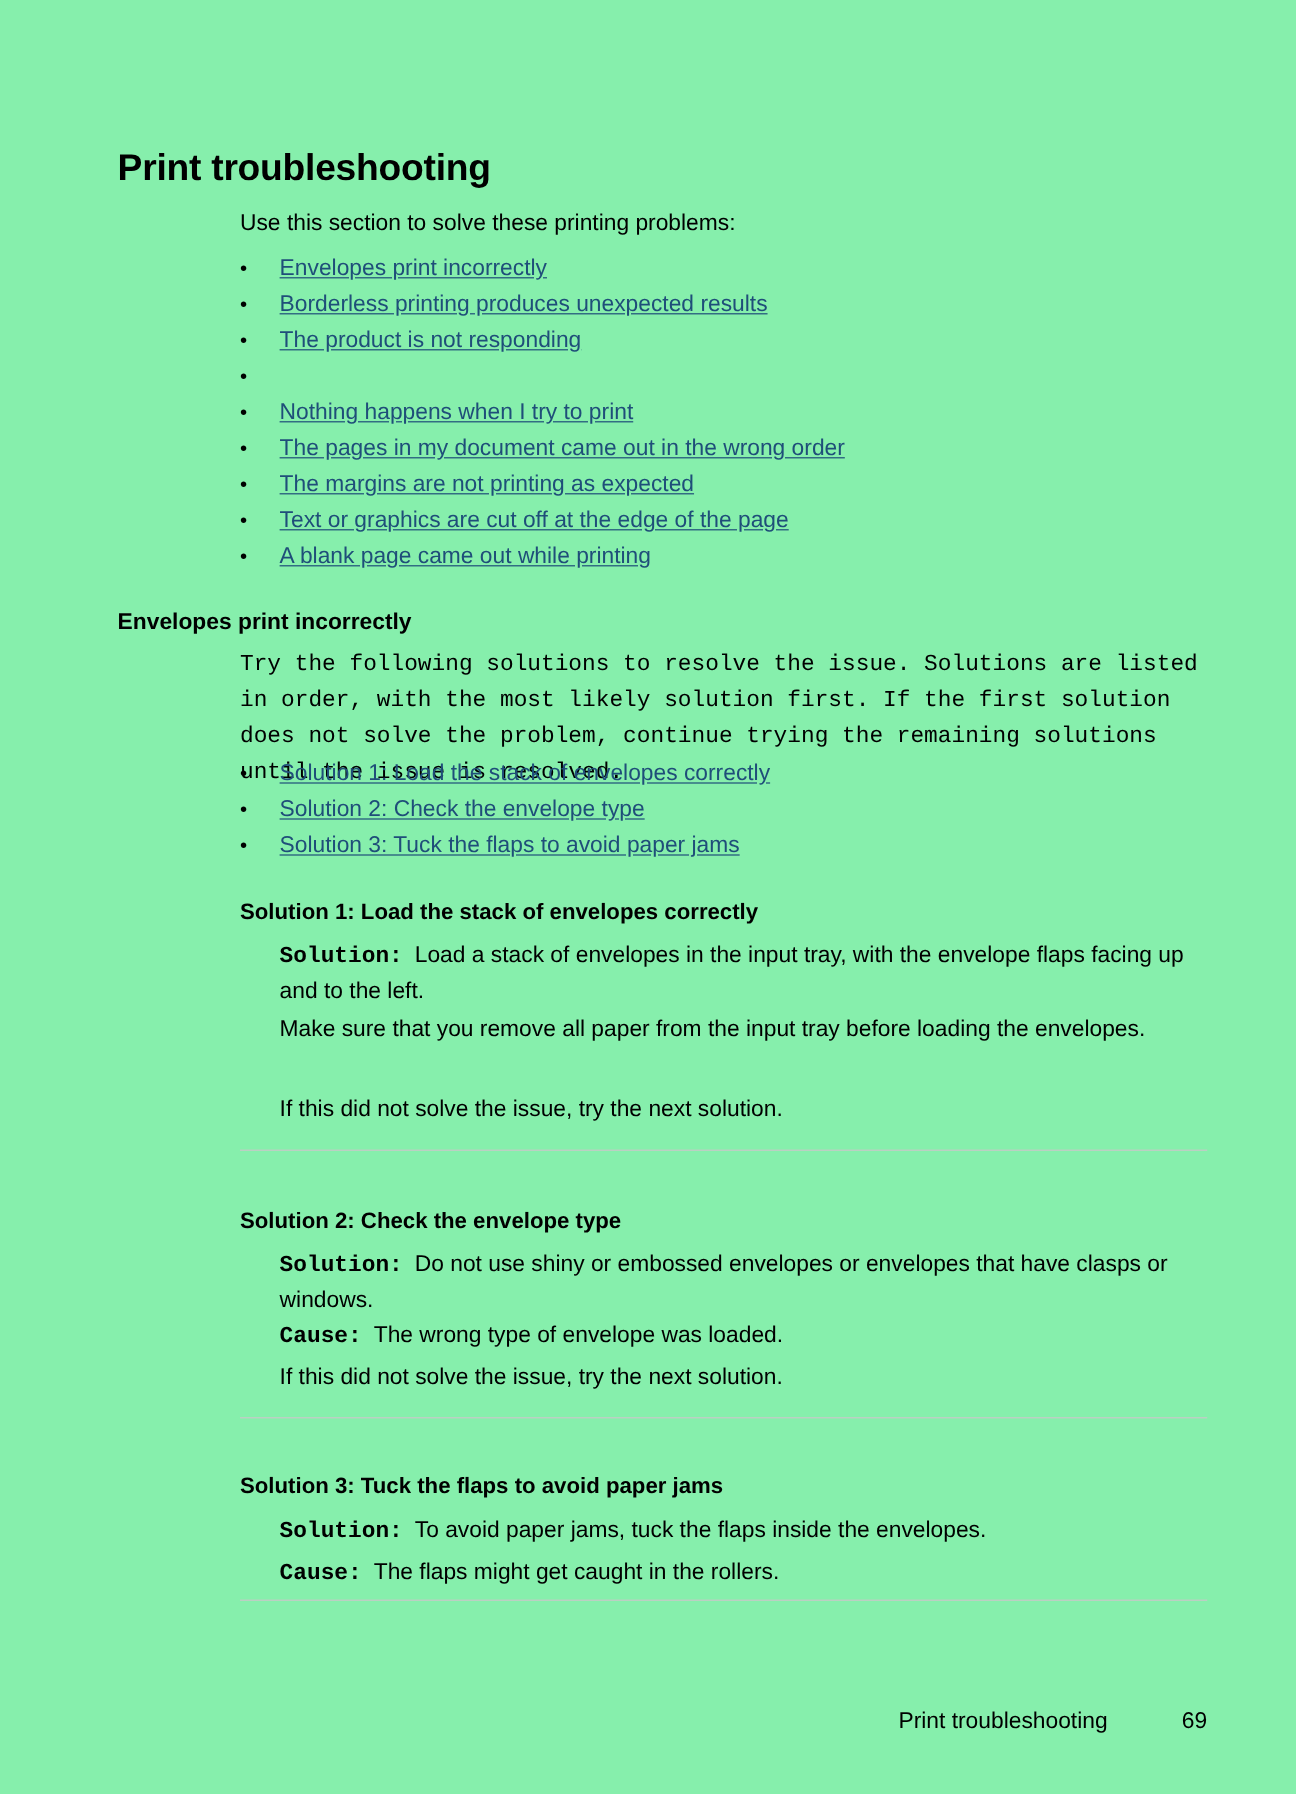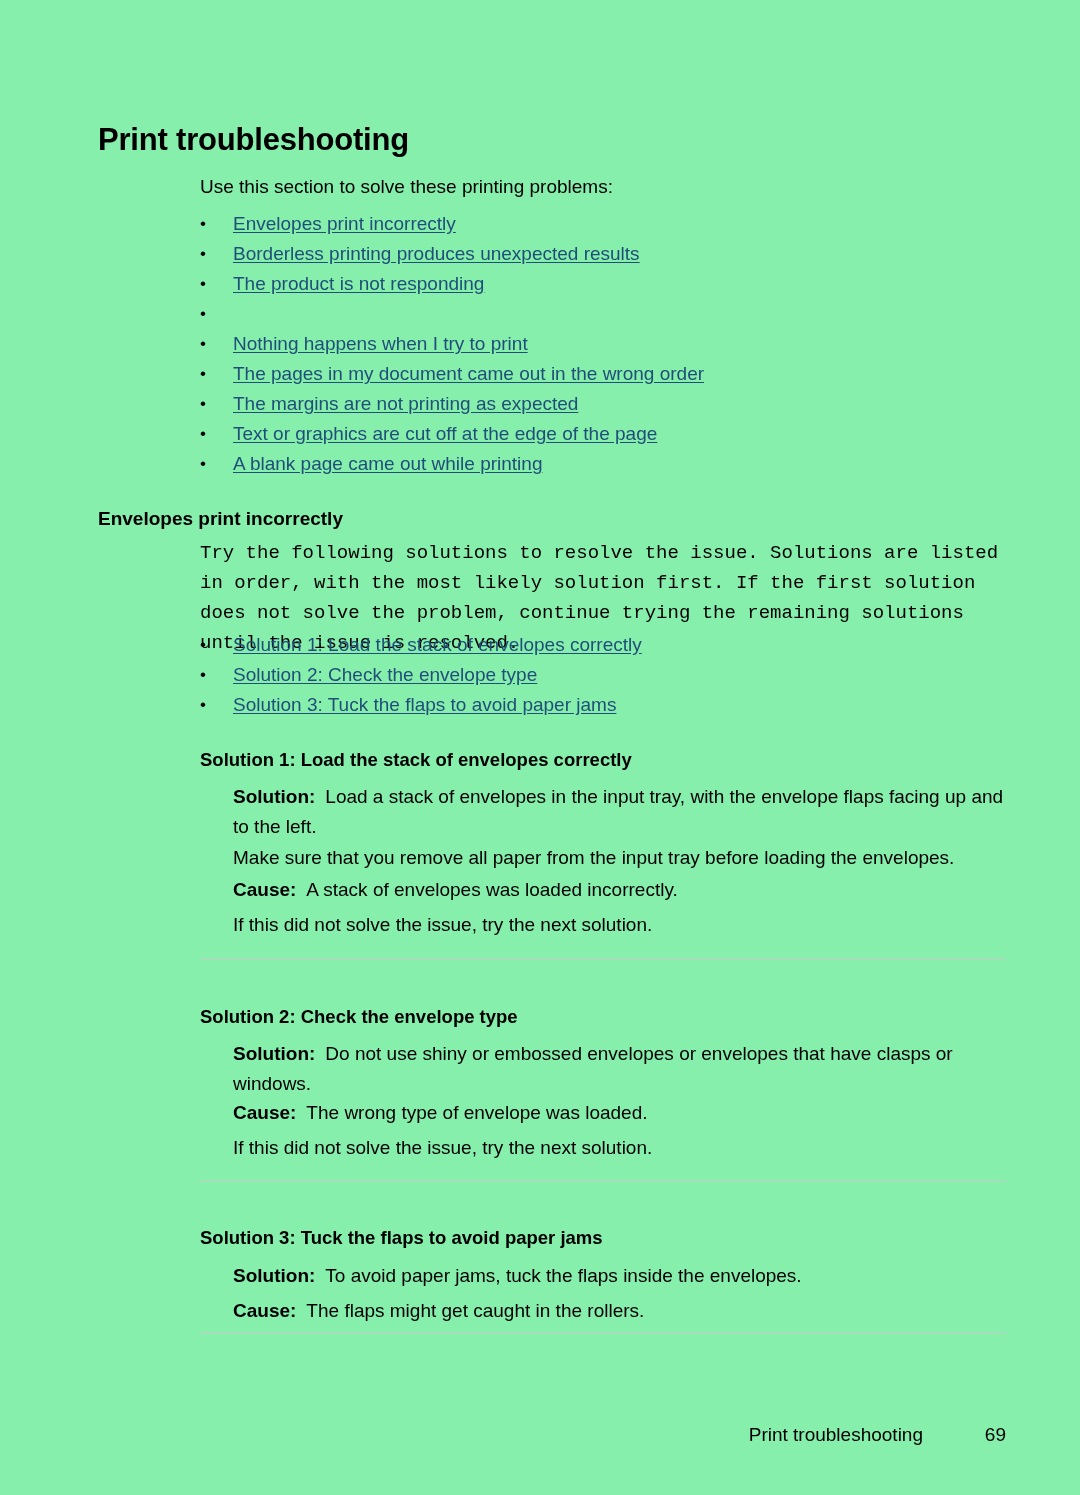--- a/index.html
+++ b/index.html
@@ -62,20 +62,21 @@
   .solution-body {
     position: absolute;
     left: 233px;
     width: 773px;
     font-size: 19px;
     line-height: 30px;
     text-align: left;
   }
   .lead-label {
     font-weight: bold;
+    font-family: Liberation Mono, monospace;
   }
   .lead-gap {
     display: inline-block;
     width: 10px;
   }
 
   
   .bullet-list {
     position: absolute;
     left: 200px;
@@ -209,23 +210,20 @@
   </div>
 
   <div class="solution-heading" style="top:748px;">Solution 1: Load the stack of envelopes correctly</div>
 
   <div class="solution-body" style="top:782px;">
     <span class="lead-label">Solution:</span><span class="lead-gap"></span><span>Load a stack of envelopes in the input tray, with the envelope flaps facing up and to the left.</span>
   </div>
 
   <div class="solution-body" style="top:843px;">Make sure that you remove all paper from the input tray before loading the envelopes.</div>
 
-  <div class="solution-body" style="top:875px;">
-    <span class="lead-label">Cause:</span><span class="lead-gap"></span><span>A stack of envelopes was loaded incorrectly.</span>
-  </div>
 
   <div class="solution-body" style="top:910px;">If this did not solve the issue, try the next solution.</div>
 
   <div class="hrule" style="top:958px;"></div>
 
   <div class="solution-heading" style="top:1005px;">Solution 2: Check the envelope type</div>
 
   <div class="solution-body" style="top:1039px;">
     <span class="lead-label">Solution:</span><span class="lead-gap"></span><span>Do not use shiny or embossed envelopes or envelopes that have clasps or windows.</span>
   </div>

